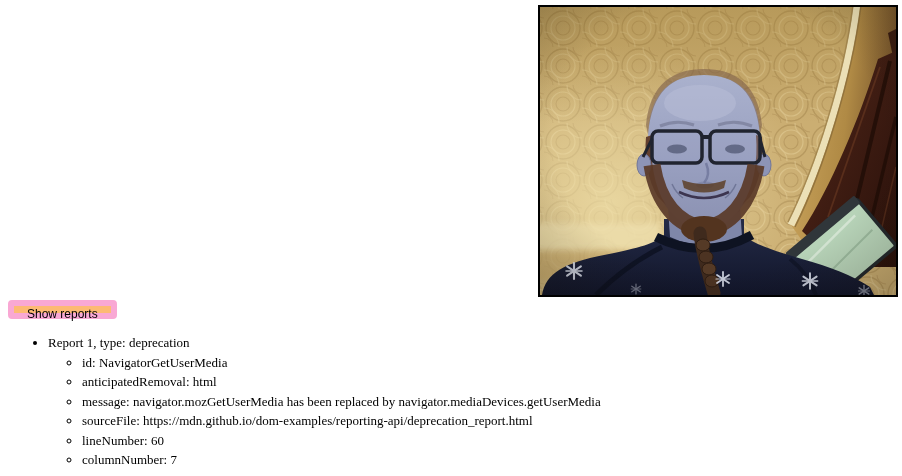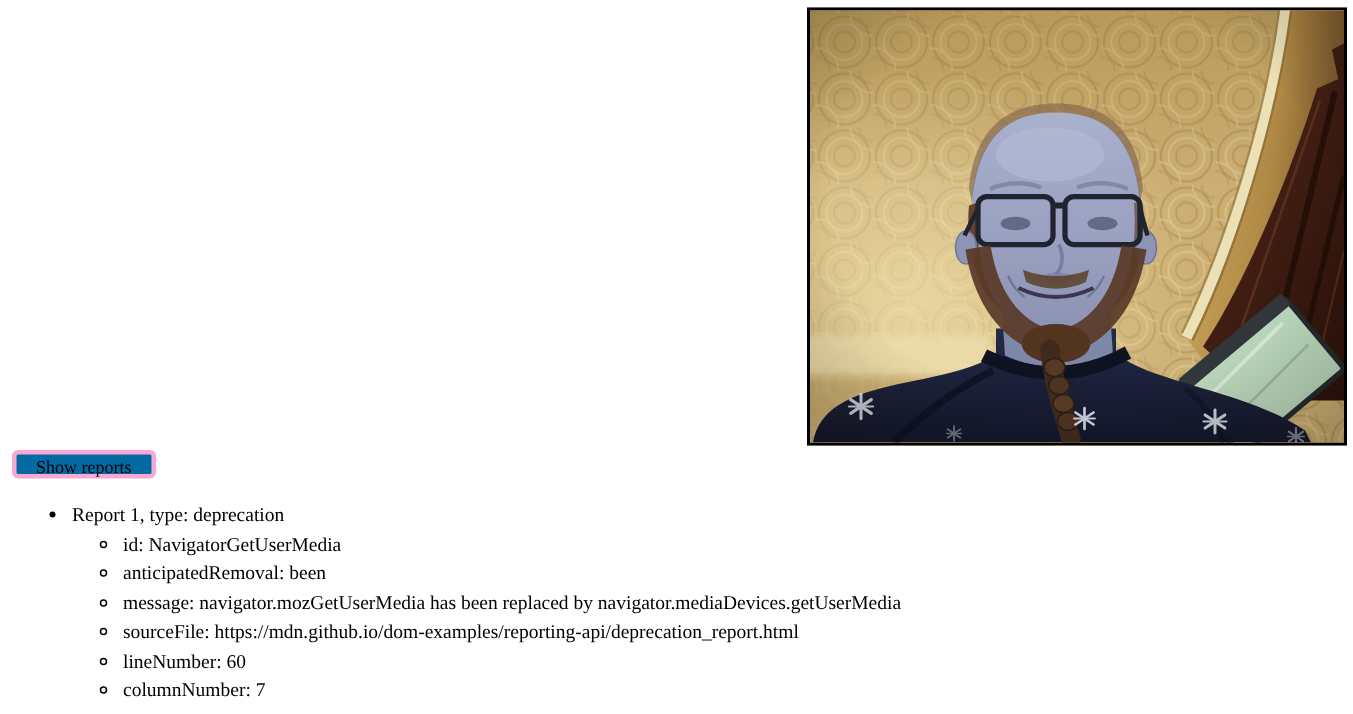--- a/index.html
+++ b/index.html
@@ -9,22 +9,22 @@
   }
   .video-wrap {
     position:absolute; left:538px; top:5px;
     width:356px; height:288px; border:2px solid #000; background:#c9ad72;
   }
   .video-wrap svg { display:block; width:100%; height:100%; }
   .content { margin-left:8px; }
   .spacer { height:300px; }
   button.show-reports {
     display:block;
-    font-family:Liberation Serif, serif; font-size:12px; color:#000;
-    background:#0369a1; border:3px solid #f9a8d4; border-radius:4px;
+    font-family:Liberation Sans, sans-serif; font-size:12px; color:#000;
+    background:#fdba74; border:6px solid #f9a8d4; border-radius:4px;
     padding:2px 13px; height:19px; line-height:13px; cursor:pointer;
   }
   ul.report-list {
     margin:14px 0 0 0; padding-left:40px;
     font-size:13px; line-height:19.5px; list-style:disc;
   }
   ul.report-list ul {
     margin:0; padding-left:34px; list-style:circle;
   }
 </style>
@@ -185,21 +185,21 @@
   <div class="content">
     <div class="spacer"></div>
 
     <button class="show-reports">Show reports</button>
 
     <ul class="report-list">
       <li>
         <span>Report 1, type: deprecation</span>
         <ul>
           <li>id: NavigatorGetUserMedia</li>
-          <li>anticipatedRemoval: been</li>
+          <li>anticipatedRemoval: html</li>
           <li>message: navigator.mozGetUserMedia has been replaced by navigator.mediaDevices.getUserMedia</li>
           <li>sourceFile: https://mdn.github.io/dom-examples/reporting-api/deprecation_report.html</li>
           <li>lineNumber: 60</li>
           <li>columnNumber: 7</li>
         </ul>
       </li>
     </ul>
   </div>
 
 </div>

